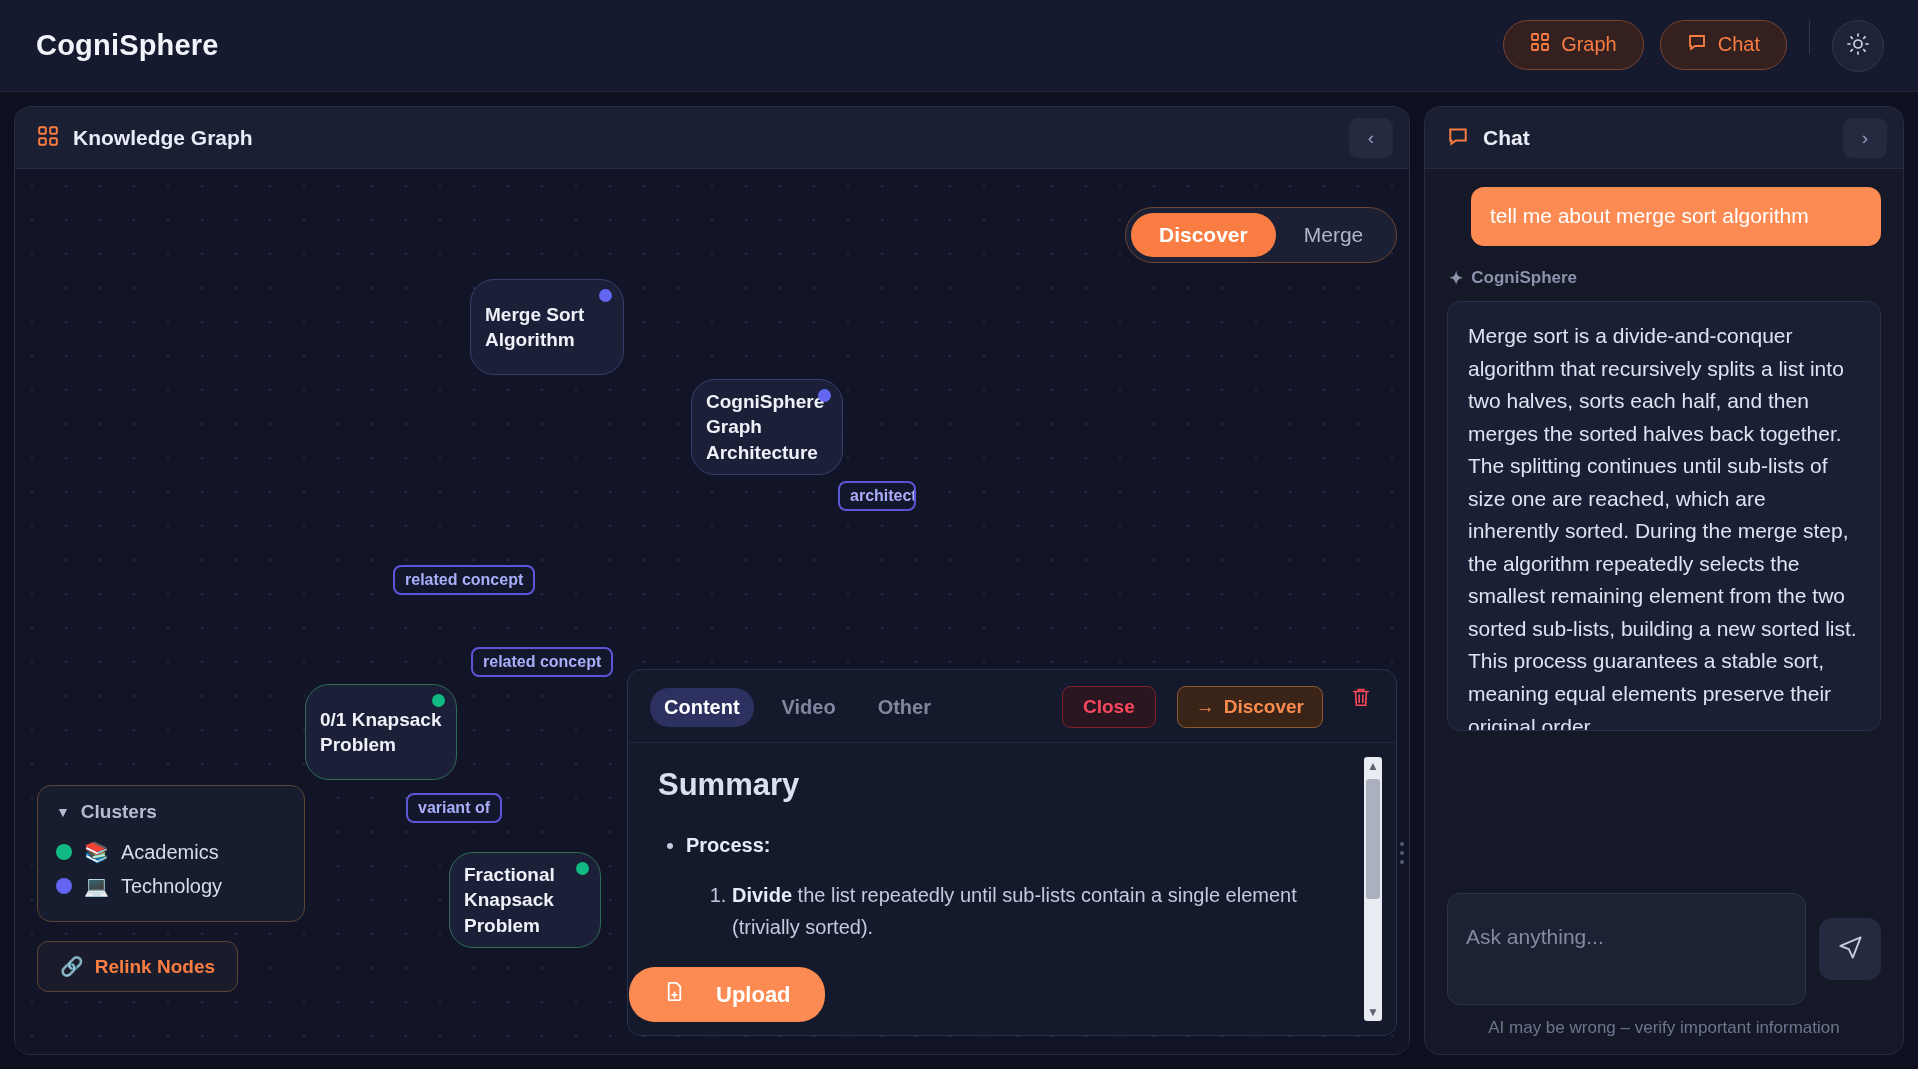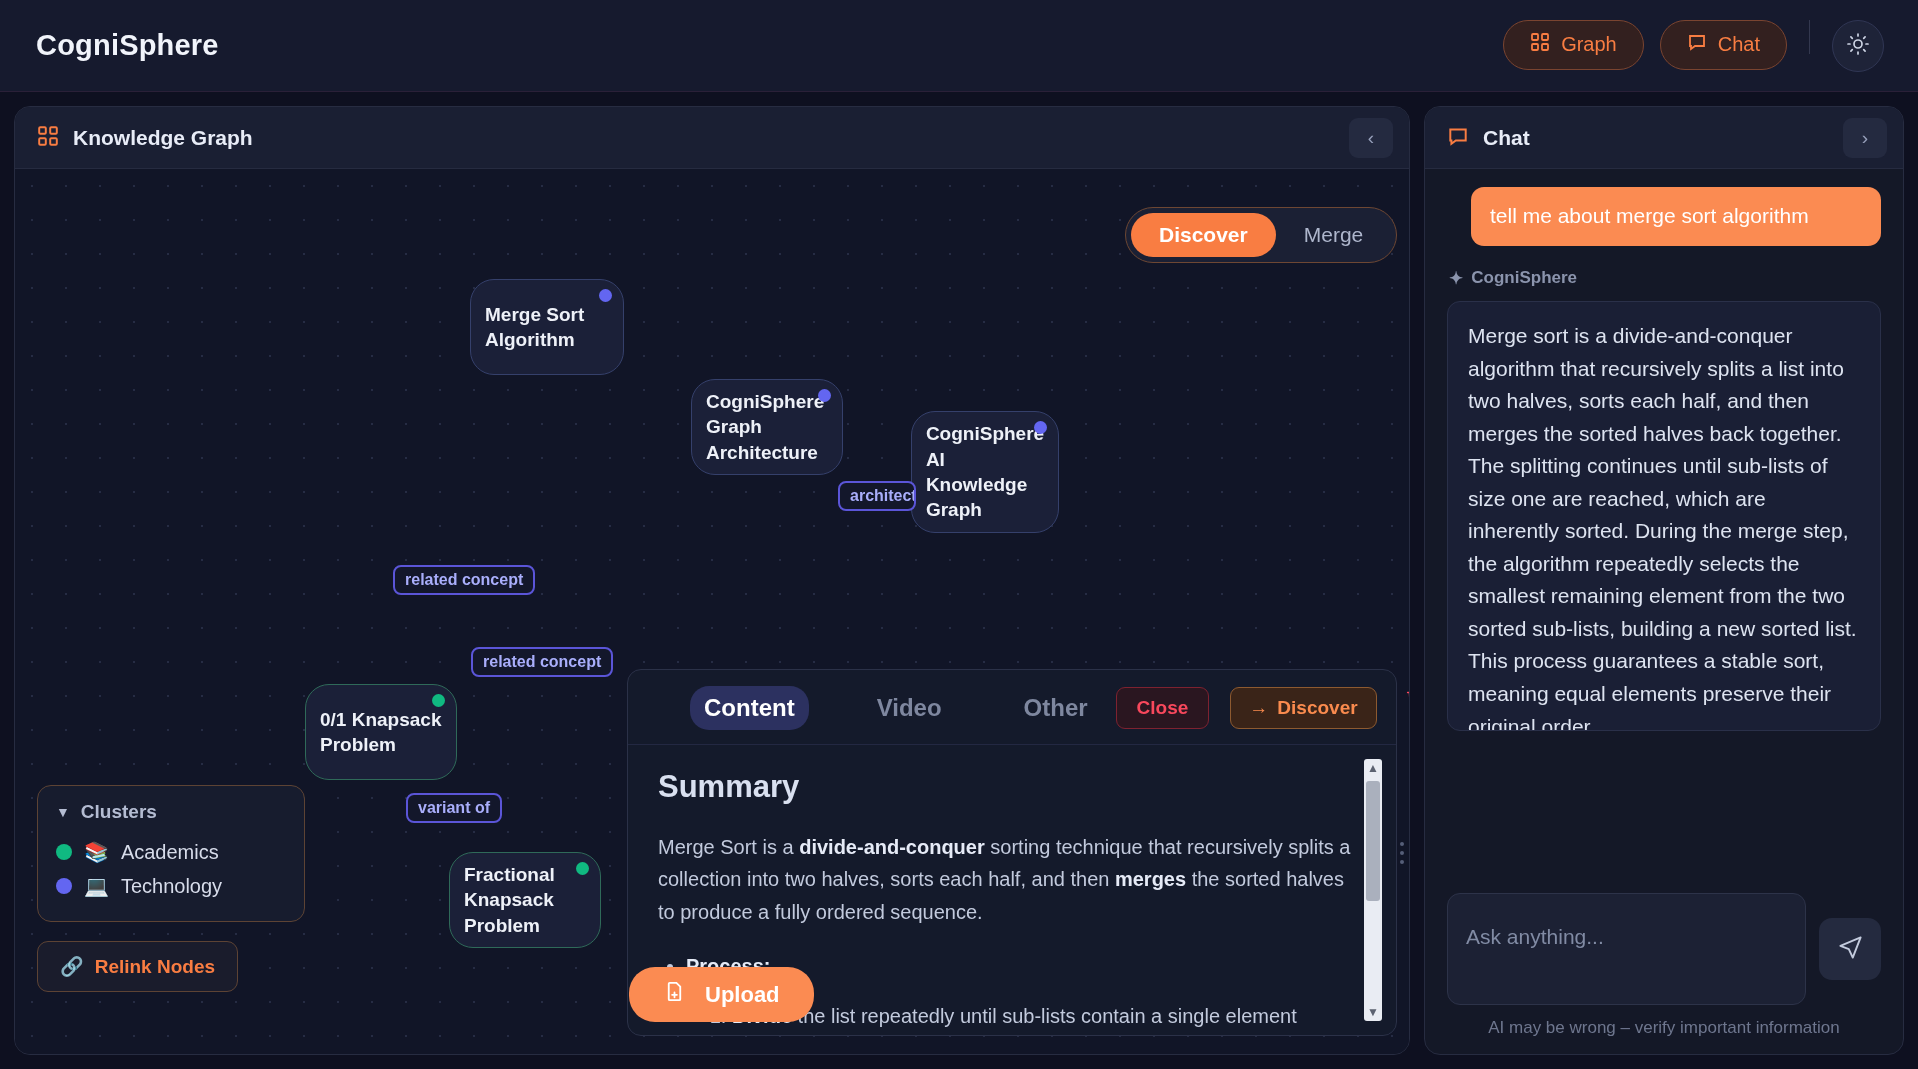--- a/index.html
+++ b/index.html
@@ -180,22 +180,22 @@
     border-radius: 14px;
     z-index: 5;
     display: flex; flex-direction: column;
   }
   .card-head {
     display: flex; align-items: center; gap: 14px;
     padding: 16px 18px 14px 22px;
     border-bottom: 1px solid #232842;
   }
   .tab {
-    font-size: 24px; font-weight: bold; color: #7e879f;
-    padding: 8px 14px; border-radius: 19px; cursor: pointer; margin-left: 40px;
+    font-size: 20px; font-weight: bold; color: #7e879f;
+    padding: 8px 14px; border-radius: 19px; cursor: pointer;
   }
   .tab.active { background: #2c3160; color: #fff; }
   .card-actions { margin-left: auto; display: flex; align-items: flex-start; gap: 21px; }
   .btn-close {
     background: #2a1620; border: 1px solid #7e2230; border-radius: 9px;
     color: #f8485c; font-size: 19px; font-weight: bold;
     padding: 9px 20px; cursor: pointer;
   }
   .btn-discover {
     display: flex; align-items: center; gap: 9px;
@@ -230,21 +230,21 @@
   }
   .scroll-arrow {
     position: absolute; left: 0; width: 18px; height: 18px;
     color: #5c6271; font-size: 12px; text-align: center; line-height: 18px;
   }
   .scroll-arrow.up { top: 0; }
   .scroll-arrow.down { bottom: 0; }
 
   .upload-btn {
     position: absolute; left: 614px; bottom: 32px;
-    display: flex; align-items: center; gap: 19px;
+    display: flex; align-items: center; gap: 30px;
     background: #fb8b52;
     border-radius: 26px;
     padding: 13px 34px;
     color: #fff; font-size: 22px; font-weight: bold;
     cursor: pointer; z-index: 8;
   }
 
   .grip {
     position: absolute; right: -8px; top: 50%; transform: translateY(-50%);
     display: flex; flex-direction: column; gap: 5px; z-index: 9;
@@ -368,24 +368,20 @@
         <line x1="828" y1="318" x2="896" y2="318" stroke="#5b55d8" stroke-width="2.4"></line>
         <line x1="828" y1="336" x2="896" y2="336" stroke="#5b55d8" stroke-width="2.4"></line>
       </svg>
 
       <div class="node" style="left:455px;top:110px;width:154px;height:96px;">
         <span>Merge Sort Algorithm</span>
         <i class="dot tech"></i>
       </div>
       <div class="node" style="left:676px;top:210px;width:152px;height:96px;">
         <span>CogniSphere Graph Architecture</span>
-        <i class="dot tech"></i>
-      </div>
-      <div class="node" style="left:896px;top:242px;width:148px;height:122px;">
-        <span>CogniSphere AI Knowledge Graph</span>
         <i class="dot tech"></i>
       </div>
       <div class="node green" style="left:290px;top:515px;width:152px;height:96px;">
         <span>0/1 Knapsack Problem</span>
         <i class="dot acad"></i>
       </div>
       <div class="node green" style="left:434px;top:683px;width:152px;height:96px;">
         <span>Fractional Knapsack Problem</span>
         <i class="dot acad"></i>
       </div>
@@ -440,23 +436,20 @@
             </div>
             <div class="btn-trash">
               <svg width="22" height="22" viewBox="0 0 24 24" fill="none" stroke="#f8485c" stroke-width="1.8" stroke-linecap="round">
                 <path d="M4 6h16M9 6V4h6v2M6 6l1 15h10l1-15M10 10v8M14 10v8"></path>
               </svg>
             </div>
           </div>
         </div>
         <div class="card-body">
           <h2>Summary</h2>
-          <p>
-            <span>Merge Sort is a </span><b>divide-and-conquer</b><span> sorting technique that recursively splits a collection into two halves, sorts each half, and then </span><b>merges</b><span> the sorted halves to produce a fully ordered sequence.</span>
-          </p>
           <ul>
             <li>
               <b>Process:</b>
               <ol>
                 <li><b>Divide</b><span> the list repeatedly until sub-lists contain a single element (trivially sorted).</span></li>
 
               </ol>
             </li>
           </ul>
           <div class="scroll-track">

